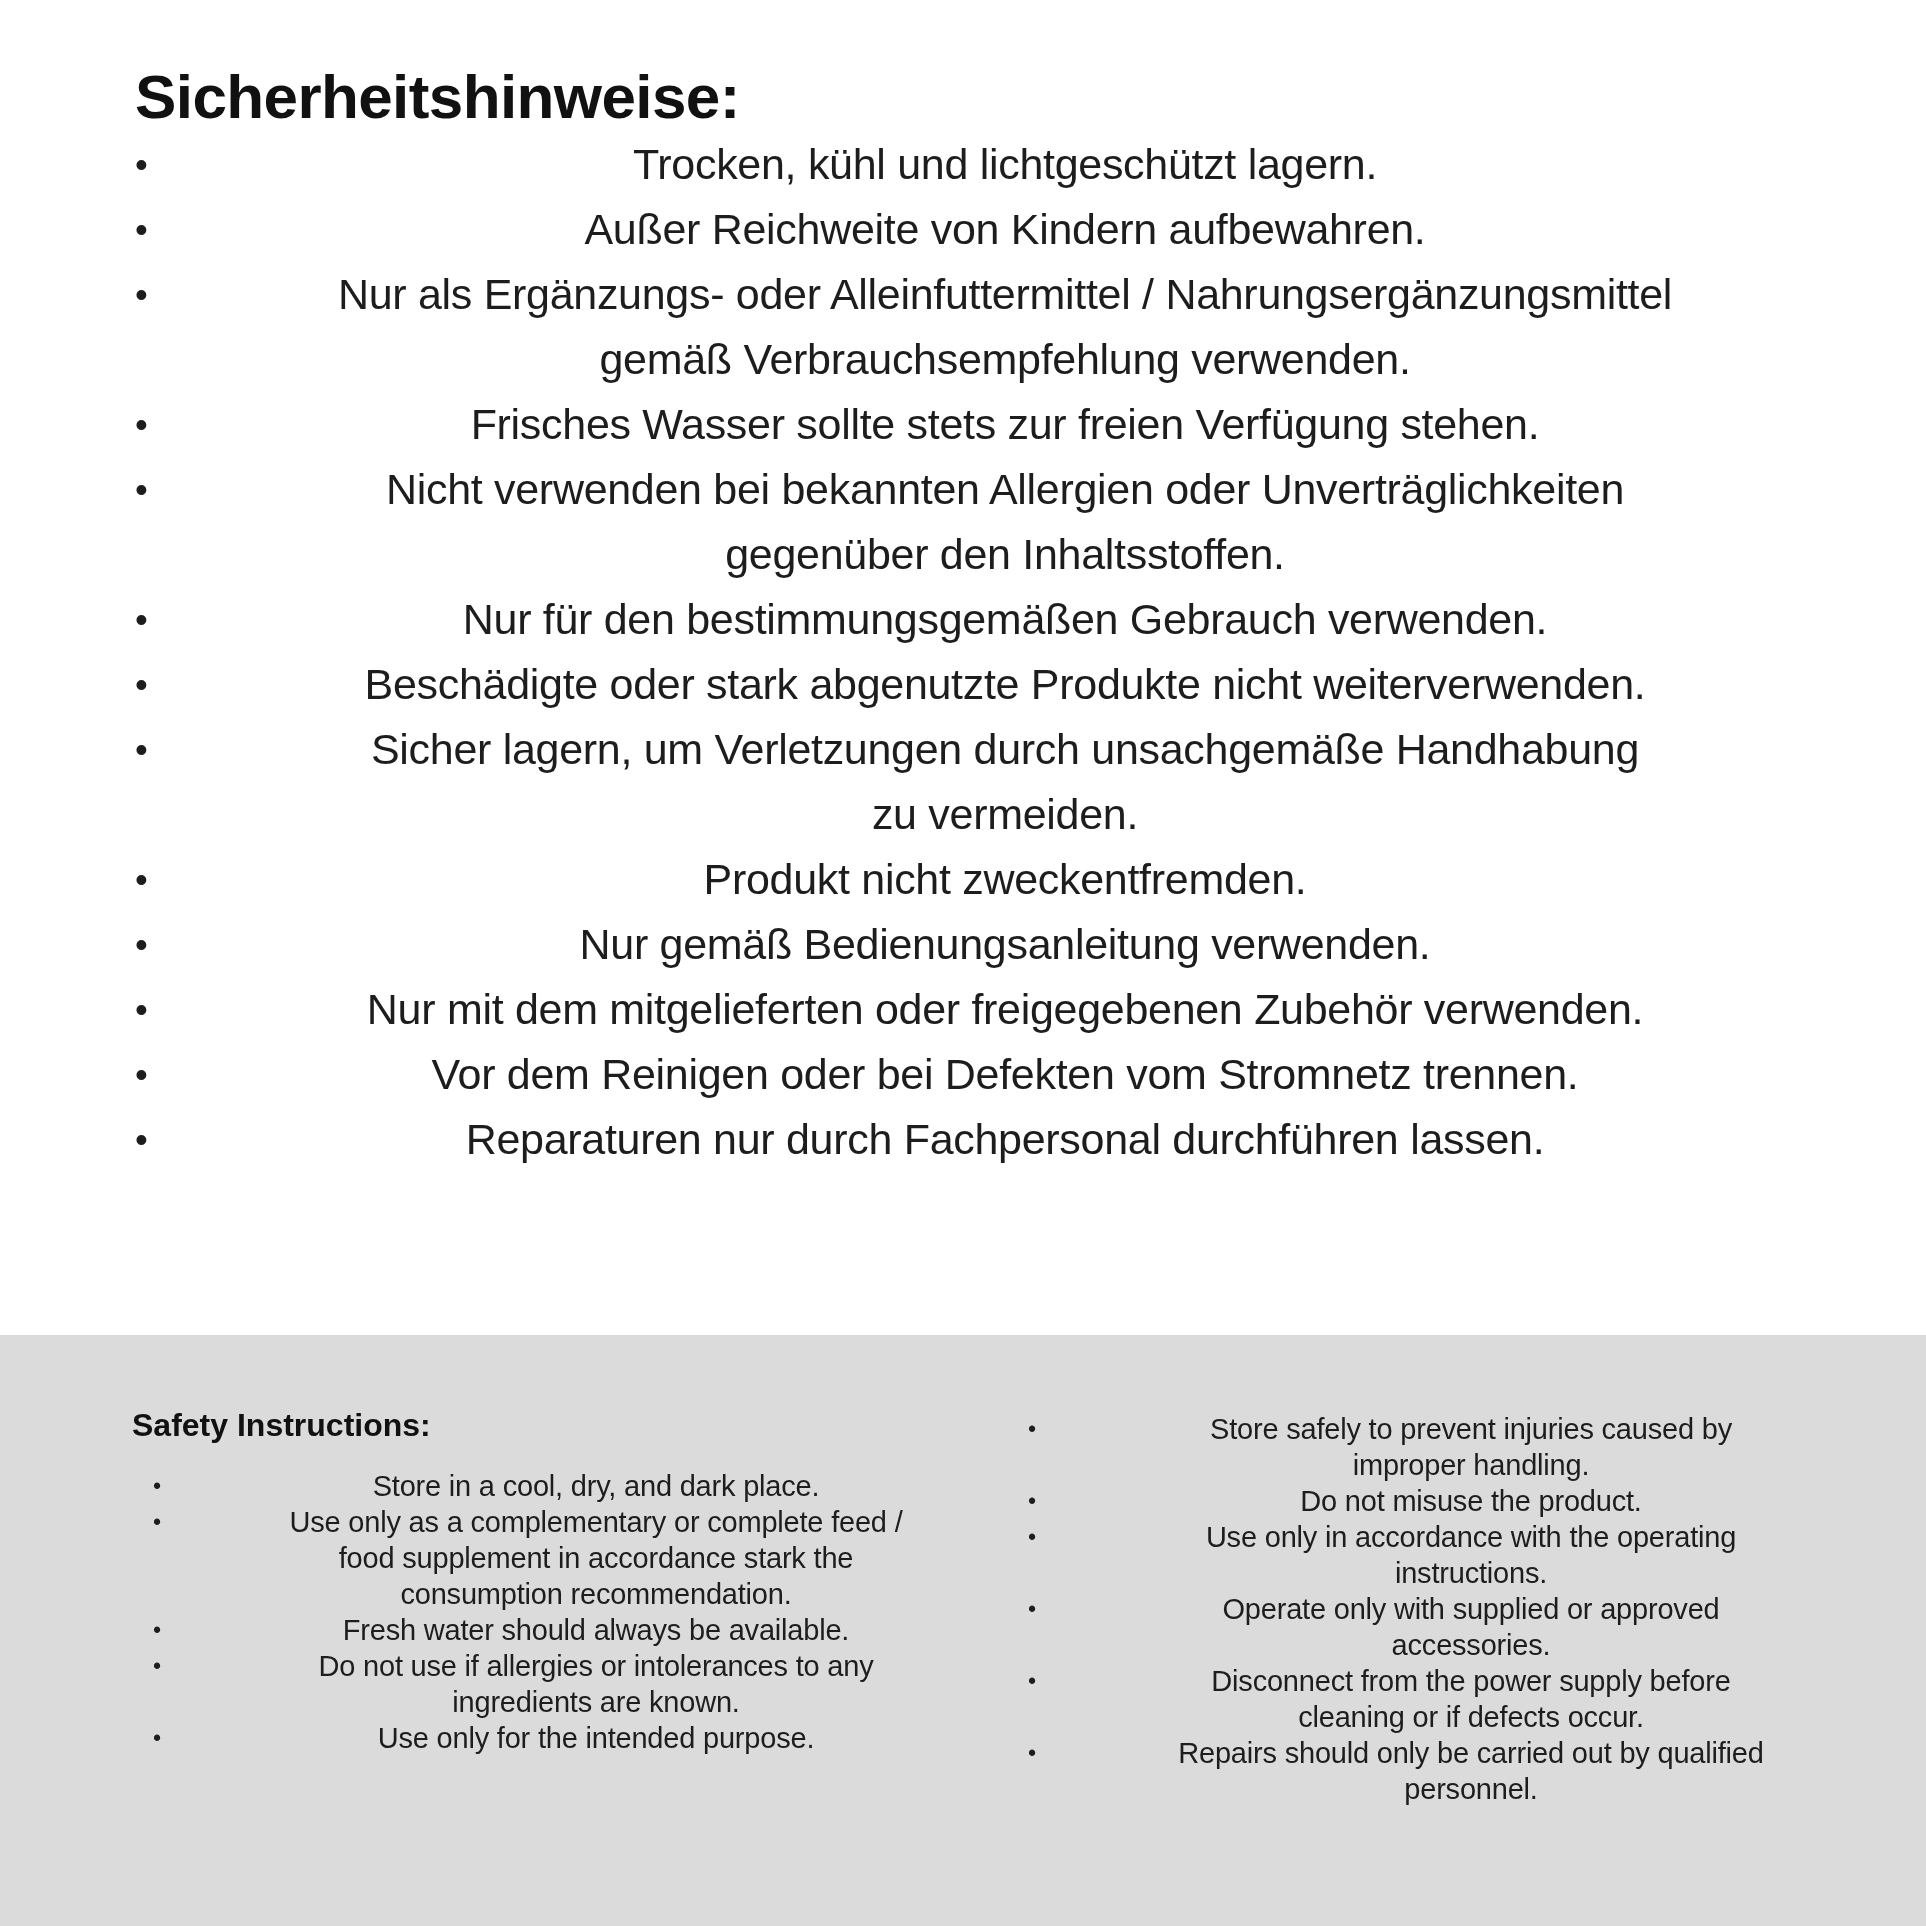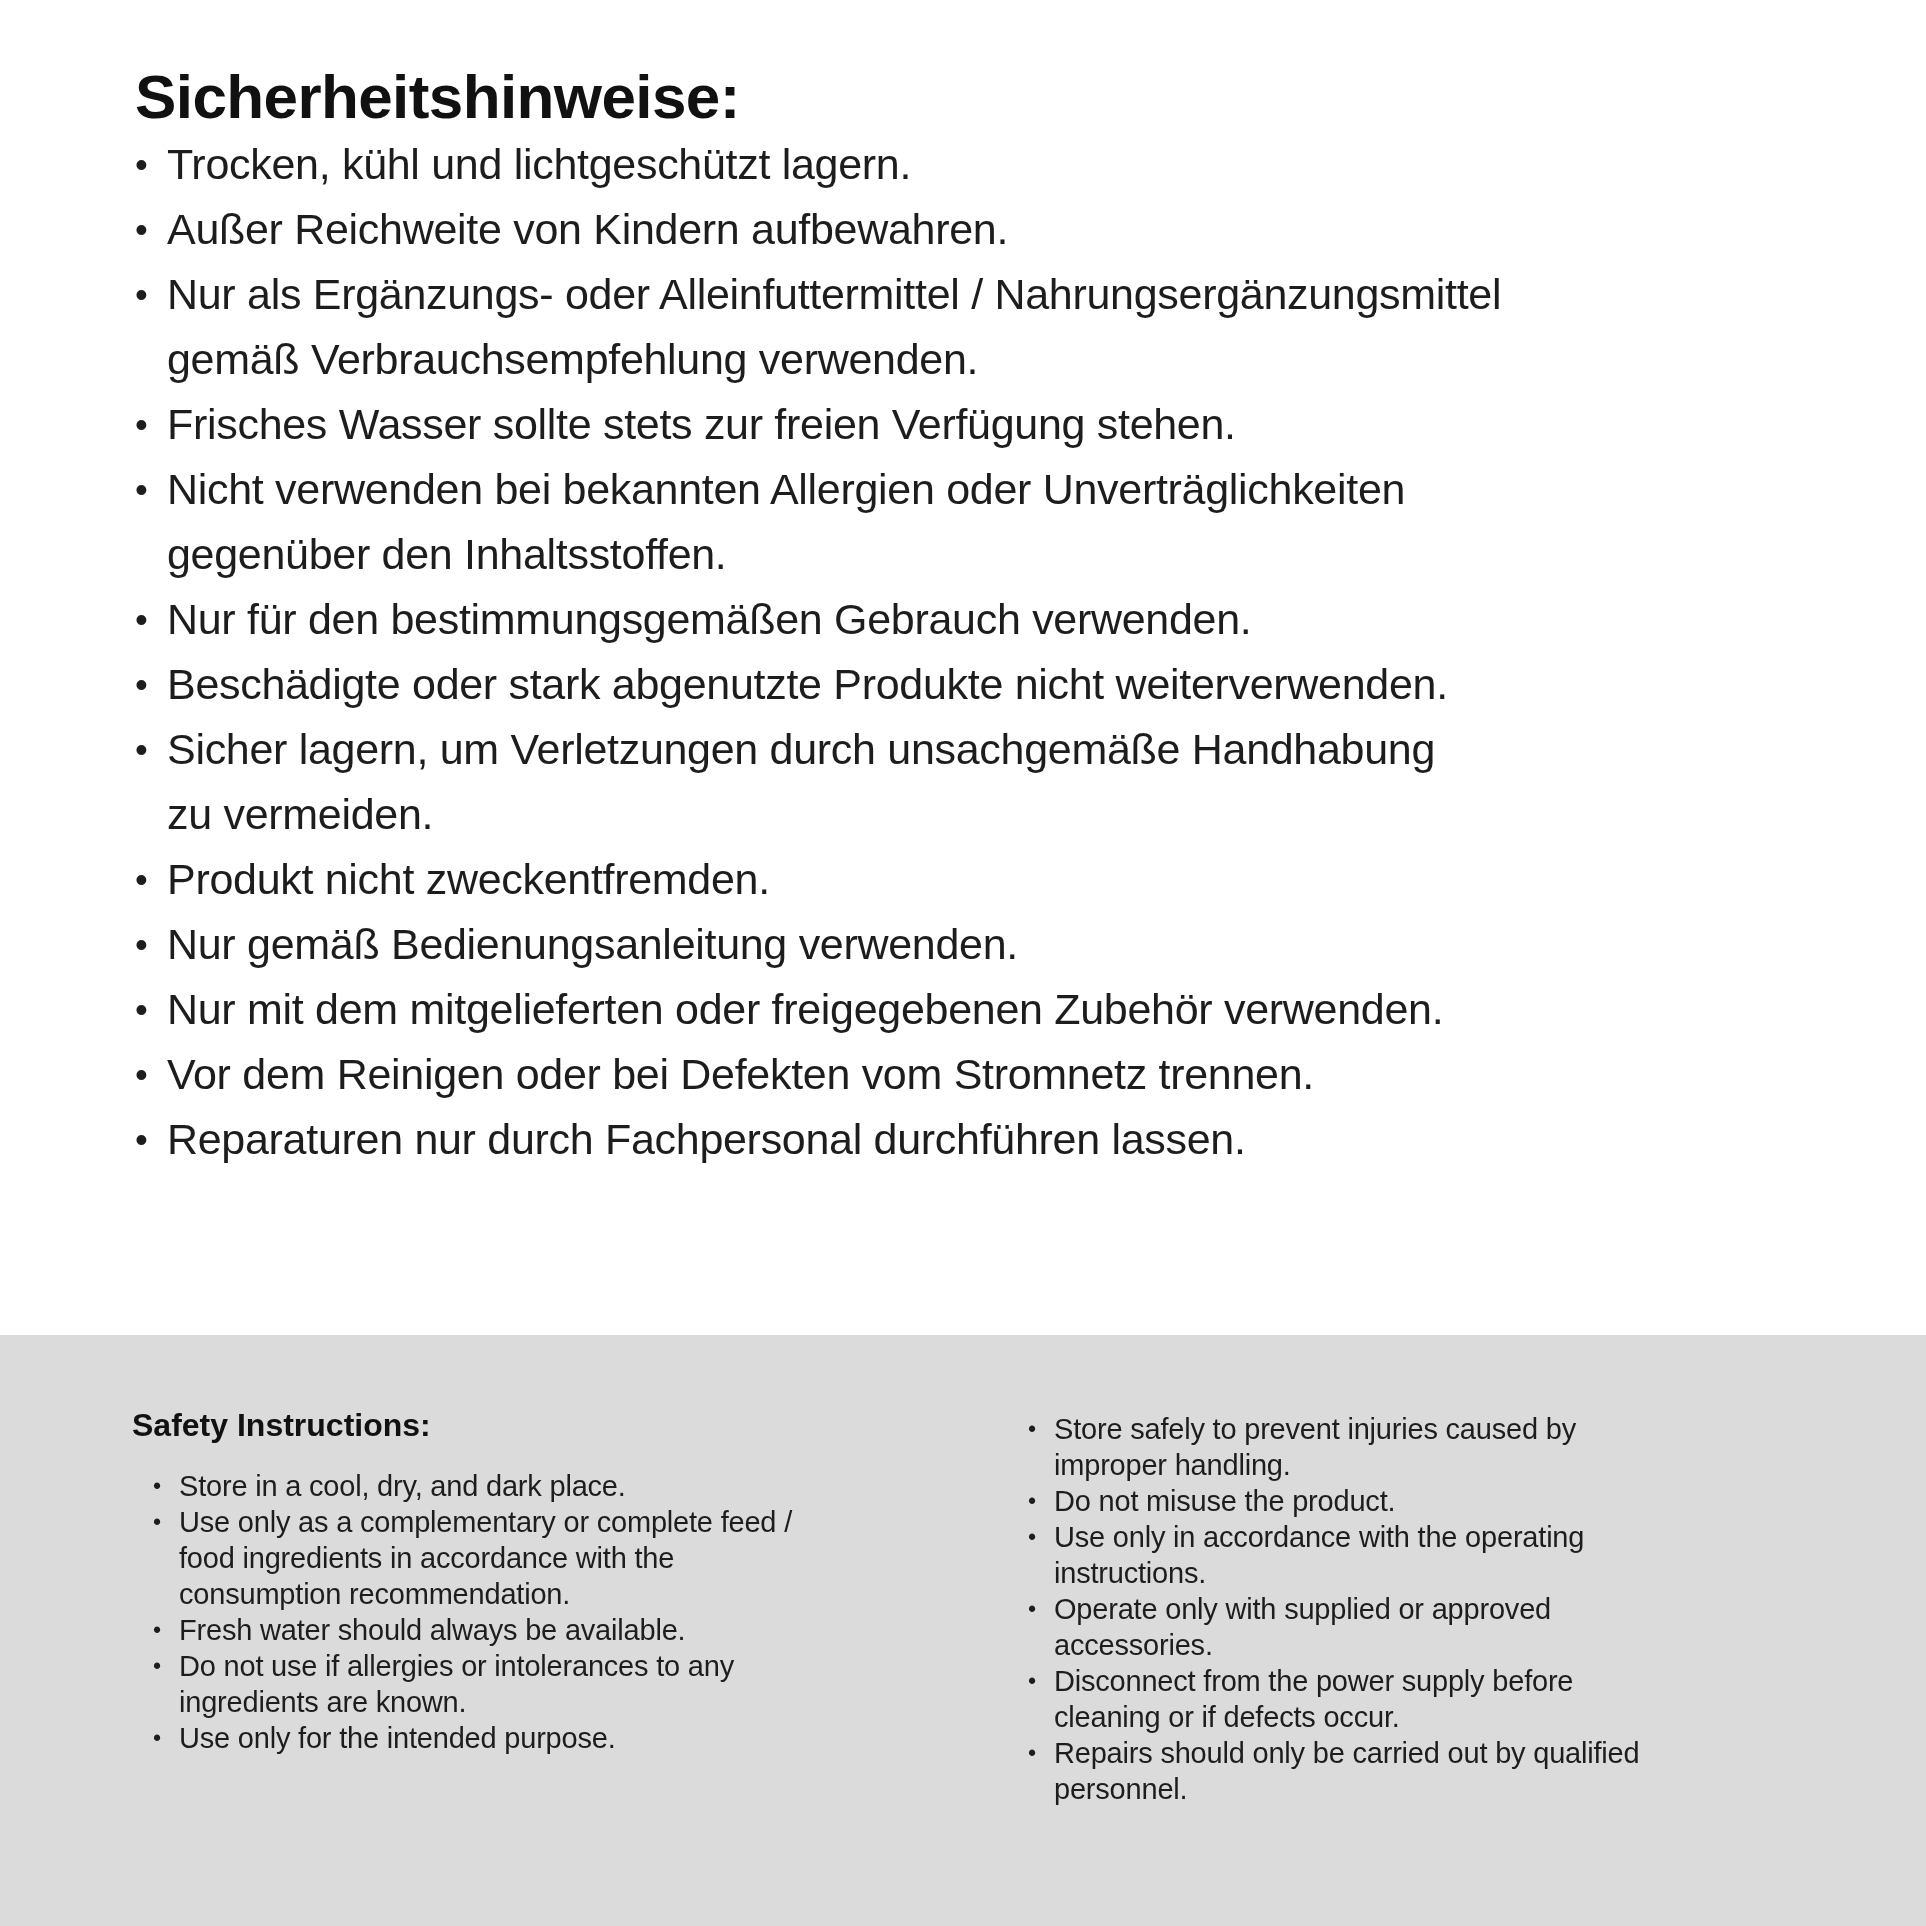--- a/index.html
+++ b/index.html
@@ -26,21 +26,21 @@
   }
   .de-title {
     margin: 0;
     font-size: 62px;
     font-weight: 700;
     letter-spacing: -0.6px;
     color: #111111;
   }
   ul.bullets {
     list-style: none;
-    margin: 0; padding: 0;
+    margin: 0; padding: 0; text-align: center;
   }
   .de-list {
     margin: 28px 0 0 42px;
     width: 1708px;
     font-size: 43px;
     line-height: 65px;
     letter-spacing: -0.3px;
   }
   .de-list li {
     position: relative;
@@ -118,21 +118,21 @@
       <li>Reparaturen nur durch Fachpersonal durchführen lassen.</li>
     </ul>
   </div>
 
   <div class="en-section">
     <div class="en-col-left">
       <h2 class="en-title">Safety Instructions:</h2>
       <ul class="bullets en-list">
         <li>Store in a cool, dry, and dark place.</li>
         <li>Use only as a complementary or complete feed /
-food ingredients in accordance with the
+food supplement in accordance stark the
 consumption recommendation.</li>
         <li>Fresh water should always be available.</li>
         <li>Do not use if allergies or intolerances to any
 ingredients are known.</li>
         <li>Use only for the intended purpose.</li>
       </ul>
     </div>
     <div class="en-col-right">
       <ul class="bullets en-list">
         <li>Store safely to prevent injuries caused by

